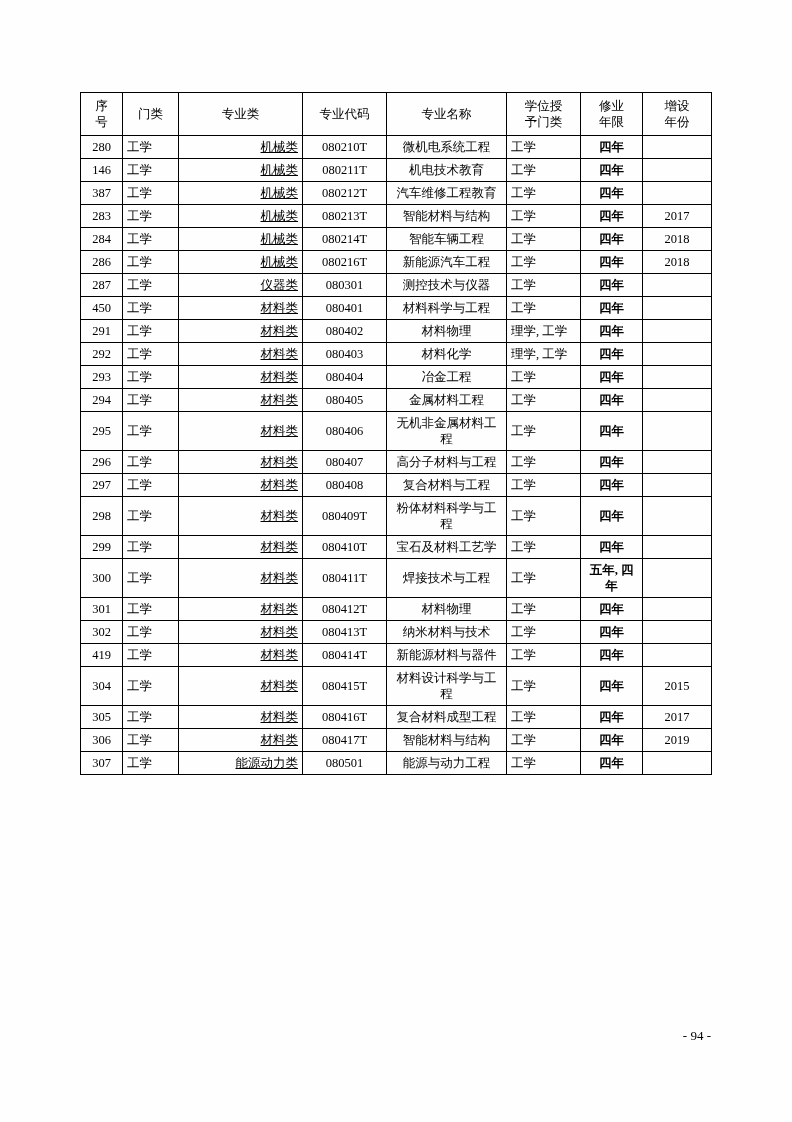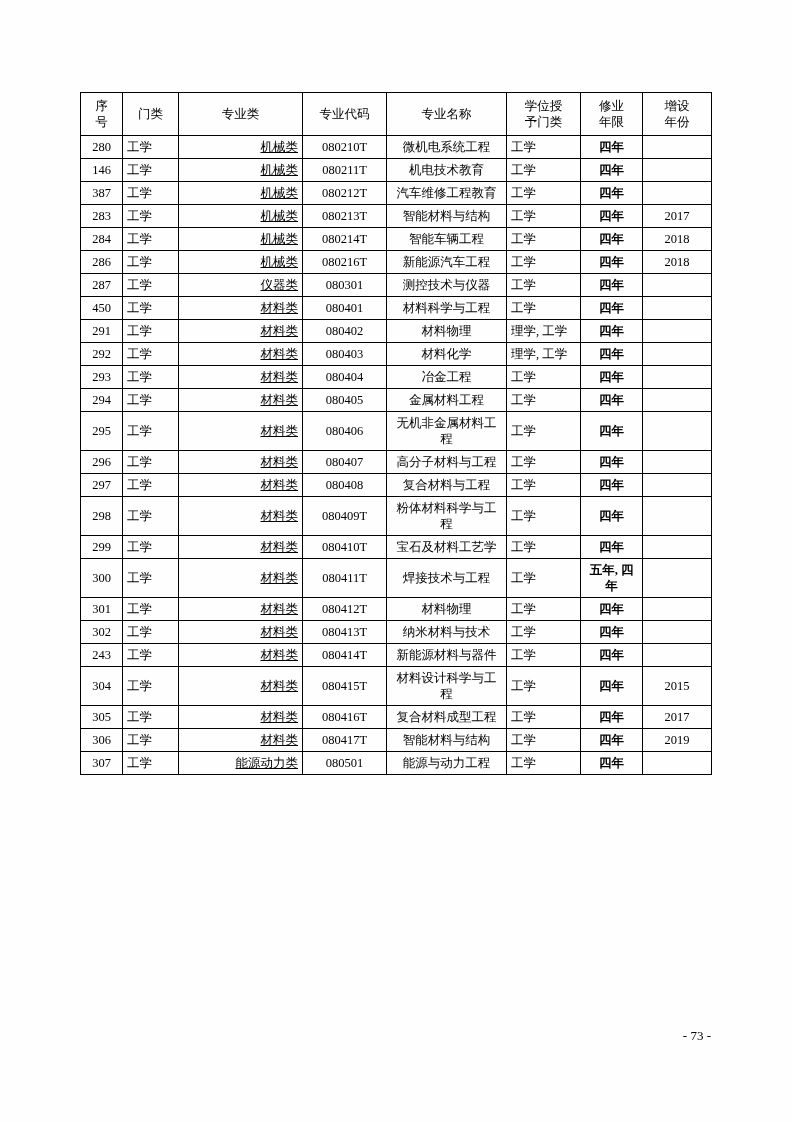--- a/index.html
+++ b/index.html
@@ -326,21 +326,21 @@
             <td class="seq">302</td>
             <td class="cat">工学</td>
             <td class="majorclass">材料类</td>
             <td class="code">080413T</td>
             <td class="name">纳米材料与技术</td>
             <td class="degree">工学</td>
             <td class="years">四年</td>
             <td class="added"></td>
           </tr>
           <tr>
-            <td class="seq">243</td>
+            <td class="seq">419</td>
             <td class="cat">工学</td>
             <td class="majorclass">材料类</td>
             <td class="code">080414T</td>
             <td class="name">新能源材料与器件</td>
             <td class="degree">工学</td>
             <td class="years">四年</td>
             <td class="added"></td>
           </tr>
           <tr>
             <td class="seq">304</td>
@@ -379,15 +379,15 @@
             <td class="code">080501</td>
             <td class="name">能源与动力工程</td>
             <td class="degree">工学</td>
             <td class="years">四年</td>
             <td class="added"></td>
           </tr>
         </tbody>
     </table>
   </div>
 
-  <div class="page-number">- 73 -</div>
+  <div class="page-number">- 94 -</div>
 
 </div>
 
 </body></html>

